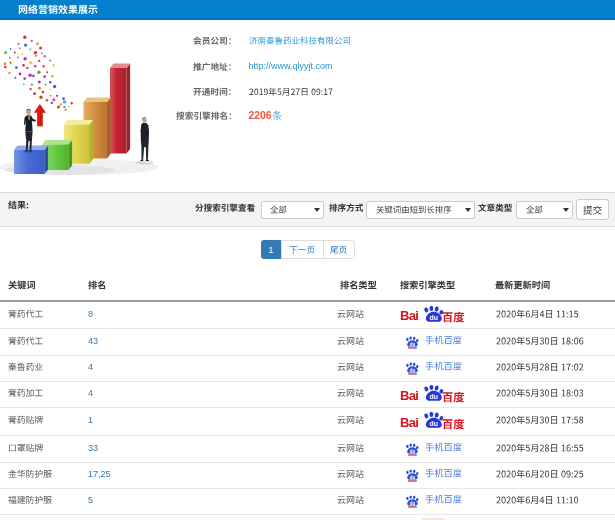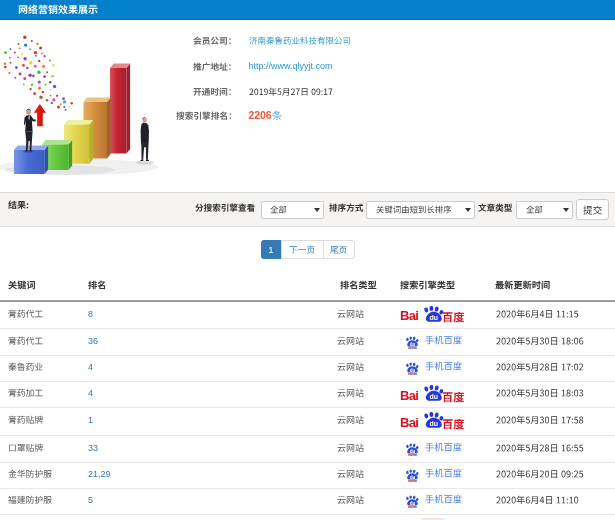--- a/index.html
+++ b/index.html
@@ -406,21 +406,21 @@
       </svg>
     </div>
     <div style="position:absolute;left:8.0px;top:335.9px">
       <svg class="t " width="36.2" height="10.0" viewBox="0 0 36.2 10.0" fill="#555">
         <use href="#g818fr" xlink:href="#g818fr" transform="translate(0.00 8.10) scale(0.008800 -0.008800)"></use>
         <use href="#g836fr" xlink:href="#g836fr" transform="translate(8.80 8.10) scale(0.008800 -0.008800)"></use>
         <use href="#g4ee3r" xlink:href="#g4ee3r" transform="translate(17.60 8.10) scale(0.008800 -0.008800)"></use>
         <use href="#g5de5r" xlink:href="#g5de5r" transform="translate(26.40 8.10) scale(0.008800 -0.008800)"></use>
       </svg>
     </div>
-    <div style="position:absolute;left:88px;top:335.5px;font:9px Liberation Sans,sans-serif;color:#337ab7">36</div>
+    <div style="position:absolute;left:88px;top:335.5px;font:9px Liberation Sans,sans-serif;color:#337ab7">43</div>
     <div style="position:absolute;left:336.5px;top:335.8px">
       <svg class="t " width="28.0" height="10.3" viewBox="0 0 28.0 10.3" fill="#555">
         <use href="#g4e91r" xlink:href="#g4e91r" transform="translate(0.00 8.28) scale(0.009000 -0.009000)"></use>
         <use href="#g7f51r" xlink:href="#g7f51r" transform="translate(9.00 8.28) scale(0.009000 -0.009000)"></use>
         <use href="#g7ad9r" xlink:href="#g7ad9r" transform="translate(18.00 8.28) scale(0.009000 -0.009000)"></use>
       </svg>
     </div>
     <div style="position:absolute;left:405.4px;top:334.7px;width:15px;height:13px"><svg width="15" height="13" viewBox="0 0 15 13">
         <g fill="#2d4fd8">
           <ellipse cx="2.4" cy="3.4" rx="1.25" ry="1.6" transform="rotate(-20 2.4 3.4)"></ellipse>
@@ -680,21 +680,21 @@
     </div>
     <div style="position:absolute;left:8.0px;top:469.2px">
       <svg class="t " width="45.0" height="10.0" viewBox="0 0 45.0 10.0" fill="#555">
         <use href="#g91d1r" xlink:href="#g91d1r" transform="translate(0.00 8.10) scale(0.008800 -0.008800)"></use>
         <use href="#g534er" xlink:href="#g534er" transform="translate(8.80 8.10) scale(0.008800 -0.008800)"></use>
         <use href="#g9632r" xlink:href="#g9632r" transform="translate(17.60 8.10) scale(0.008800 -0.008800)"></use>
         <use href="#g62a4r" xlink:href="#g62a4r" transform="translate(26.40 8.10) scale(0.008800 -0.008800)"></use>
         <use href="#g670dr" xlink:href="#g670dr" transform="translate(35.20 8.10) scale(0.008800 -0.008800)"></use>
       </svg>
     </div>
-    <div style="position:absolute;left:88px;top:468.8px;font:9px Liberation Sans,sans-serif;color:#337ab7">21,29</div>
+    <div style="position:absolute;left:88px;top:468.8px;font:9px Liberation Sans,sans-serif;color:#337ab7">17,25</div>
     <div style="position:absolute;left:336.5px;top:469.1px">
       <svg class="t " width="28.0" height="10.3" viewBox="0 0 28.0 10.3" fill="#555">
         <use href="#g4e91r" xlink:href="#g4e91r" transform="translate(0.00 8.28) scale(0.009000 -0.009000)"></use>
         <use href="#g7f51r" xlink:href="#g7f51r" transform="translate(9.00 8.28) scale(0.009000 -0.009000)"></use>
         <use href="#g7ad9r" xlink:href="#g7ad9r" transform="translate(18.00 8.28) scale(0.009000 -0.009000)"></use>
       </svg>
     </div>
     <div style="position:absolute;left:405.4px;top:468.0px;width:15px;height:13px"><svg width="15" height="13" viewBox="0 0 15 13">
         <g fill="#2d4fd8">
           <ellipse cx="2.4" cy="3.4" rx="1.25" ry="1.6" transform="rotate(-20 2.4 3.4)"></ellipse>

